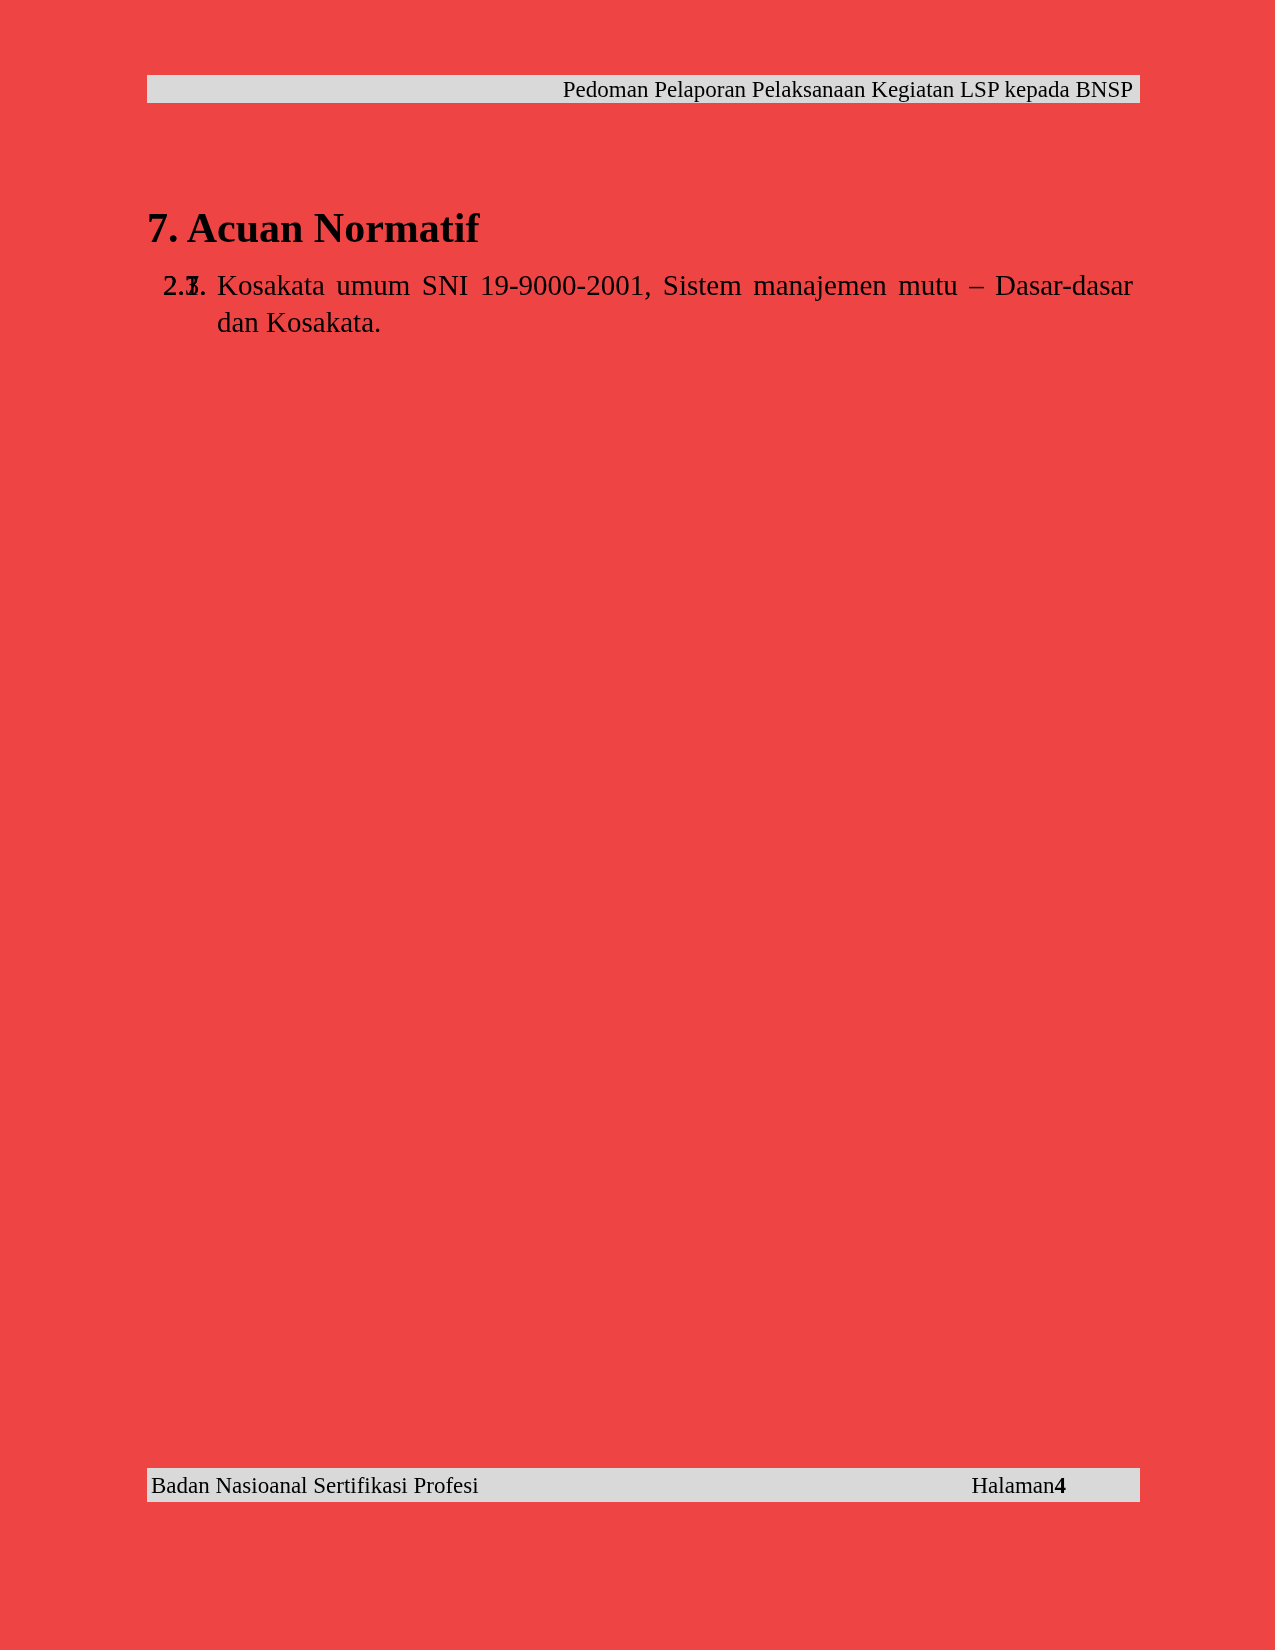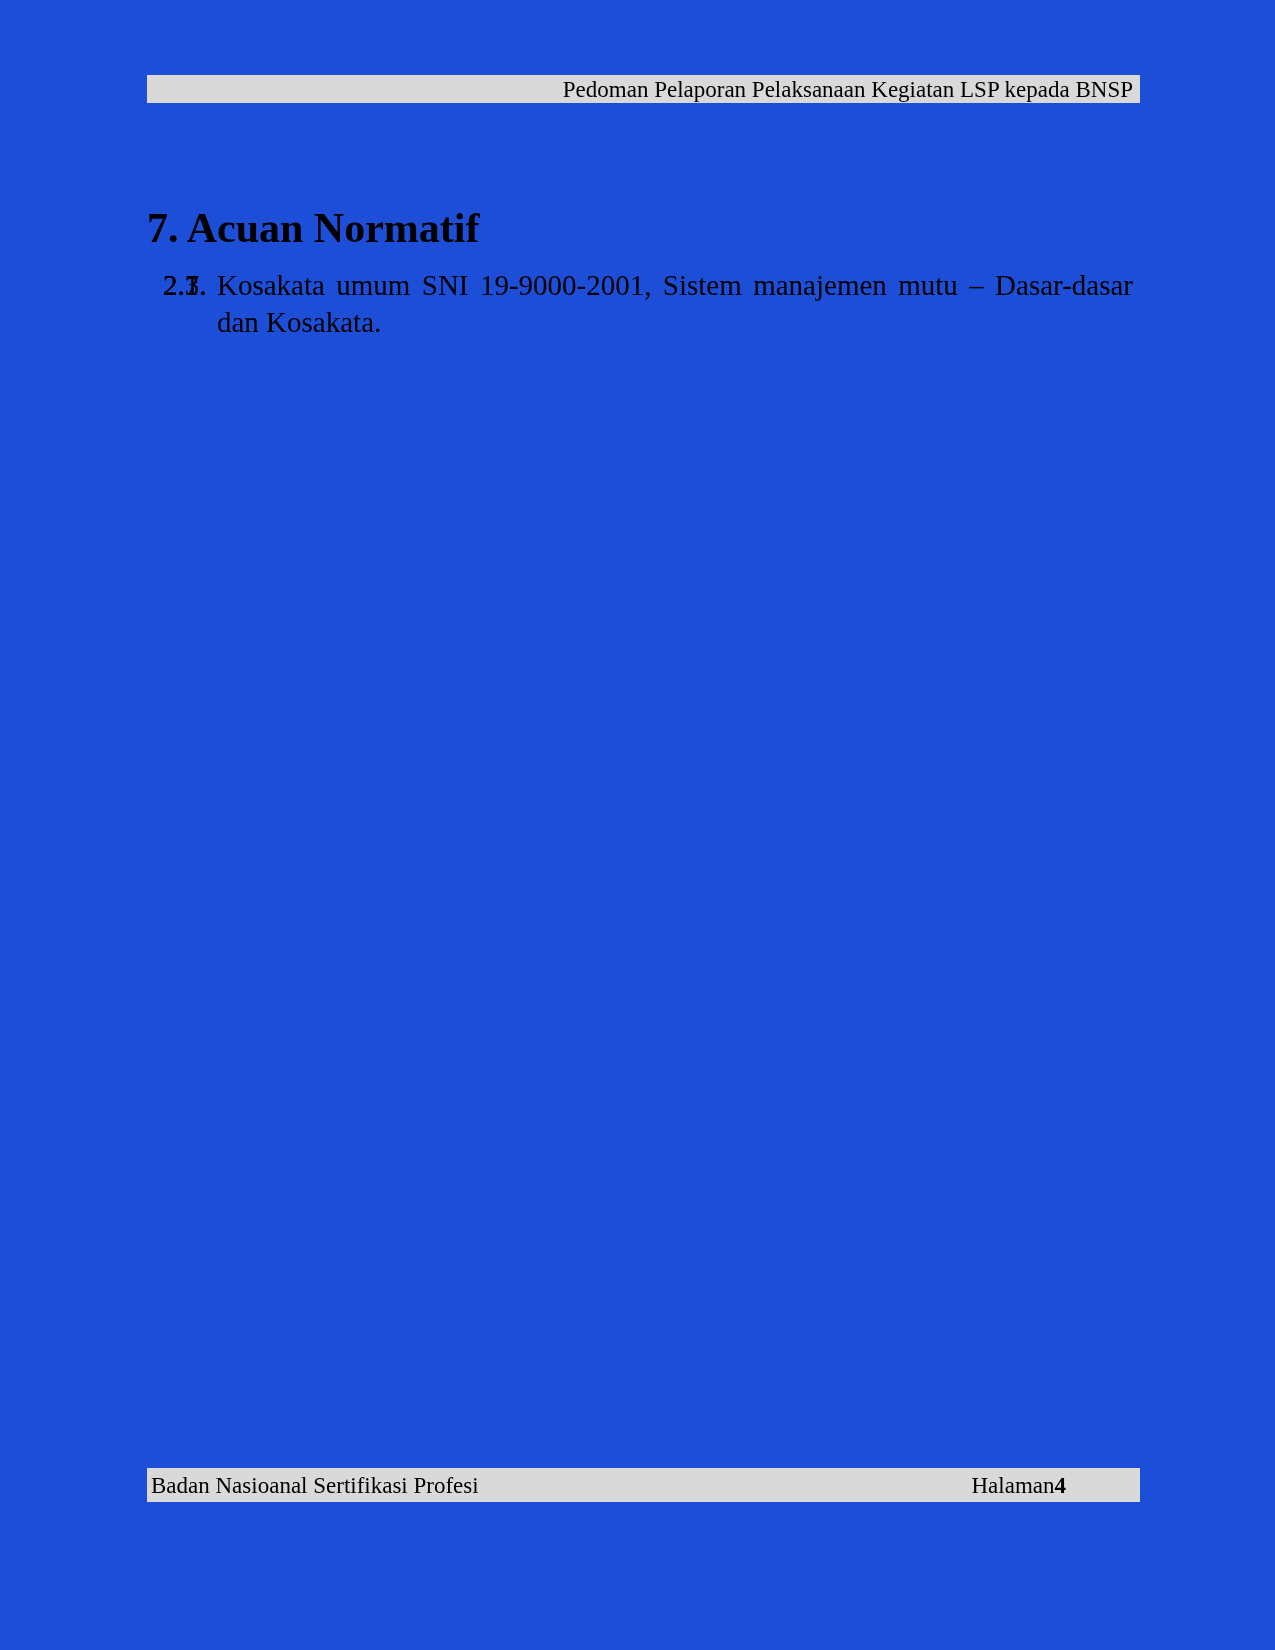--- a/index.html
+++ b/index.html
@@ -8,21 +8,21 @@
     width: 1275px;
     height: 1650px;
     position: relative;
     font-family: "Liberation Serif", "DejaVu Serif", serif;
     color: #000000;
     overflow: hidden;
   }
   .page {
     position: absolute;
     inset: 0;
-    background: #1d4ed8;
+    background: #ef4444;
     padding-left: 31px;
   }
   .header-bar {
     position: absolute;
     left: 147px;
     top: 75px;
     width: 993px;
     height: 28px;
     background: #d9d9d9;
     display: flex;

